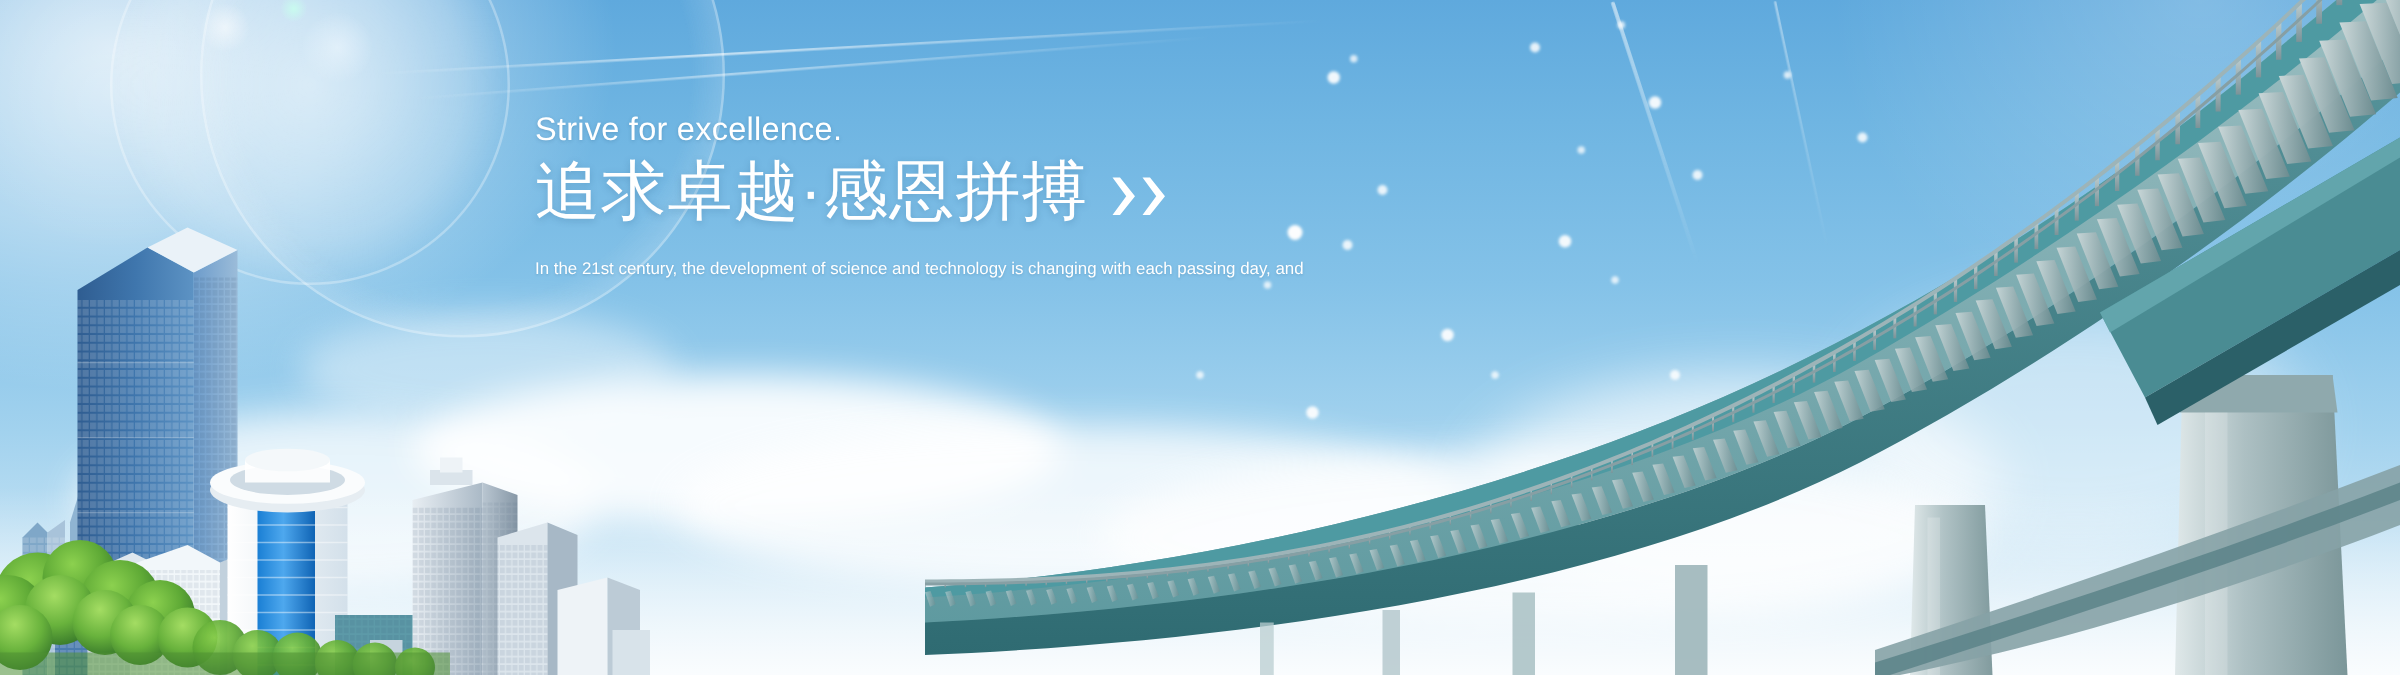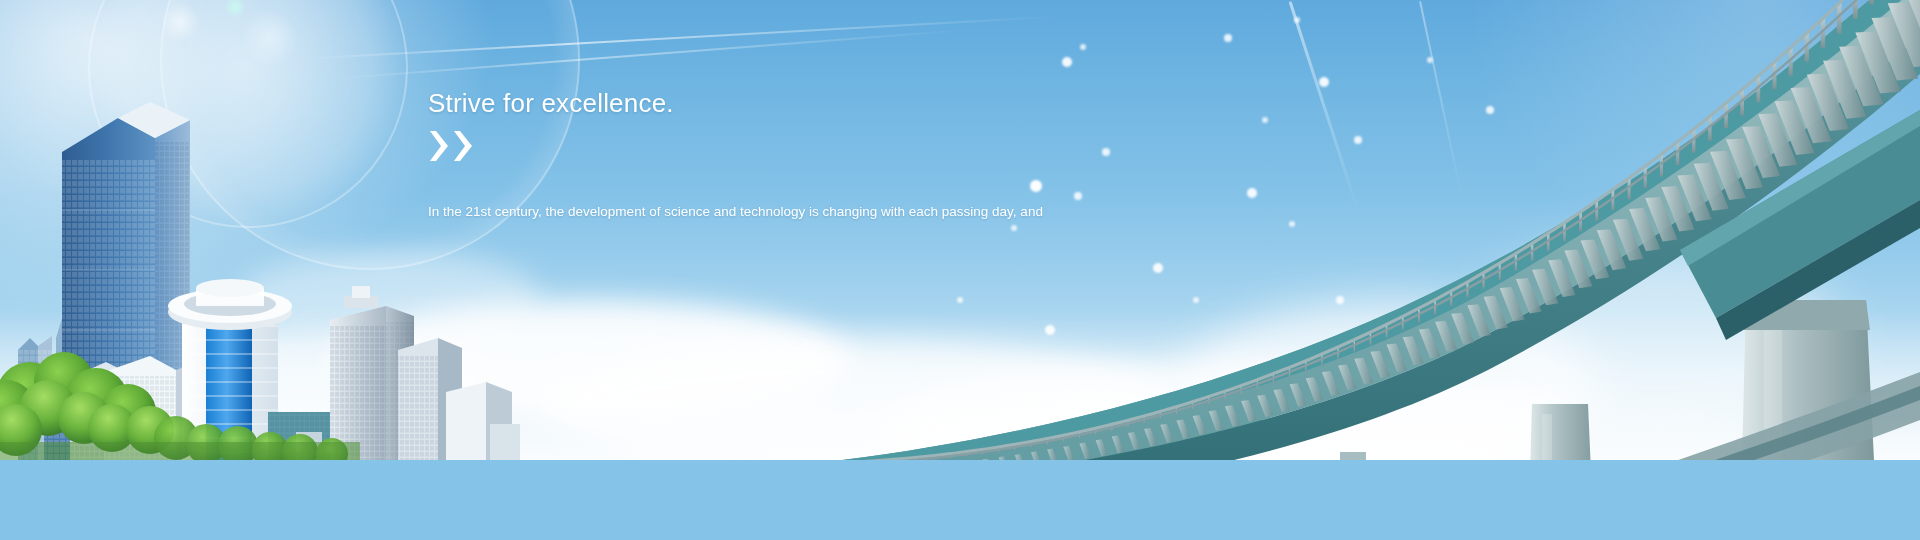--- a/index.html
+++ b/index.html
@@ -1,19 +1,19 @@
 <!DOCTYPE html>
 <html><head>
 <meta charset="utf-8">
 <style>
   * { margin:0; padding:0; box-sizing:border-box; }
   html,body { width:1920px; height:540px; overflow:hidden; }
   body { font-family:"Liberation Sans", sans-serif; background:#86c3e8; }
 
-  .banner { position:relative; width:1920px; height:460px; overflow:hidden; }
+  .banner { position:relative; width:1920px; height:540px; overflow:hidden; }
 
   
   .sky {
     position:absolute; inset:0;
     background:
       linear-gradient(to bottom, #5fa9dd 0%, #6fb5e2 18%, #84c2e8 42%, #a2d2ee 64%, #c3e2f4 82%, #dceef8 100%);
   }
   .sky-left-wash {
     position:absolute; left:0; top:0; width:720px; height:420px;
     background:radial-gradient(ellipse 560px 380px at 90px 40px, rgba(255,255,255,.72) 0%, rgba(255,255,255,.42) 38%, rgba(255,255,255,0) 72%);
@@ -67,21 +67,21 @@
 
   
   .copy { position:absolute; left:428px; top:88px; width:640px; z-index:40; }
   .eyebrow { font-size:26px; color:#ffffff; letter-spacing:.2px; font-weight:400;
              text-shadow:0 1px 3px rgba(40,90,130,.28); margin-bottom:4px; }
   .headline-row { display:flex; align-items:center; gap:18px; }
   .headline { font-size:52px; font-weight:400; color:#ffffff; letter-spacing:1px; line-height:1.18;
               text-shadow:0 2px 6px rgba(40,90,130,.26); white-space:nowrap; }
   .chevrons { display:flex; align-items:center; gap:2px; margin-top:6px; }
   .chev { width:22px; height:34px; }
-  .desc { margin-top:38px; font-size:13.5px; line-height:1.65; color:#ffffff; font-weight:400;
+  .desc { margin-top:20px; font-size:13.5px; line-height:1.65; color:#ffffff; font-weight:400;
           text-shadow:0 1px 2px rgba(40,90,130,.25); }
   .desc div { white-space:nowrap; }
 
   
   .city { position:absolute; left:0; bottom:0; width:520px; height:440px; z-index:20; }
   .trees { position:absolute; left:0; bottom:0; width:360px; height:130px; z-index:25; }
 
   
   .bridge { position:absolute; right:0; top:0; width:1180px; height:540px; z-index:30; }
 </style>
@@ -509,20 +509,21 @@
     <rect x="366" y="488" width="14" height="52" fill="#b2c6ca" opacity=".8"></rect>
     <rect x="268" y="498" width="11" height="42" fill="#bacdd0" opacity=".75"></rect>
 
     <path d="M760,520 C900,474 1040,426 1180,372 L1180,420 C1040,474 900,516 780,540 L760,540 Z" fill="#86a2a6" opacity=".9"></path>
     <path d="M760,530 C900,486 1040,440 1180,386 L1180,400 C1040,454 900,498 772,540 L760,540 Z" fill="#5e858b" opacity=".9"></path>
   </svg>
 
   <div class="copy">
     <div class="eyebrow">Strive for excellence.</div>
     <div class="headline-row">
+      <div class="headline">追求卓越·感恩拼搏</div>
       <div class="chevrons">
         <svg class="chev" viewBox="0 0 22 34">
           <polygon points="2,2 8,2 20,17 8,32 2,32 13,17" fill="#ffffff"></polygon>
         </svg>
         <svg class="chev" viewBox="0 0 22 34">
           <polygon points="2,2 8,2 20,17 8,32 2,32 13,17" fill="#ffffff"></polygon>
         </svg>
       </div>
     </div>
     <div class="desc">

